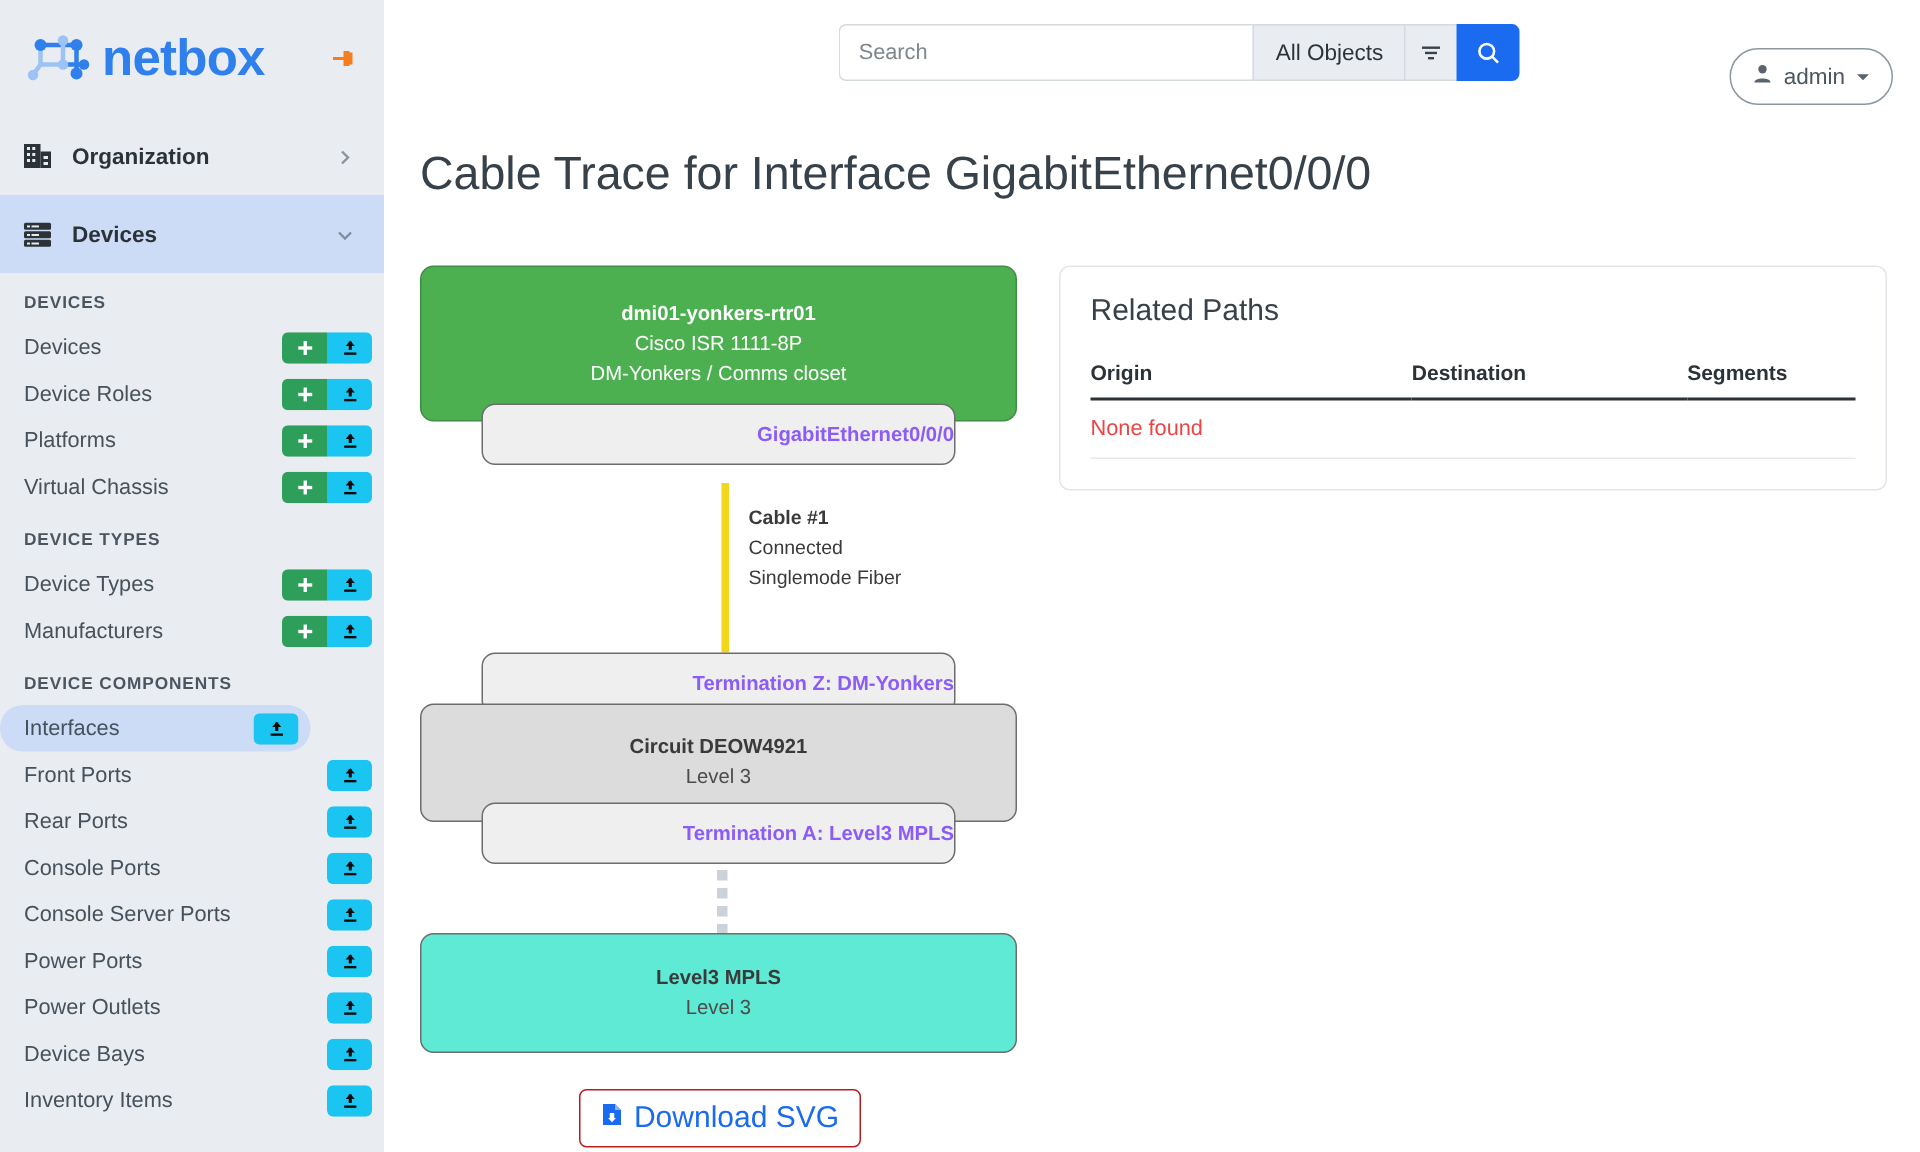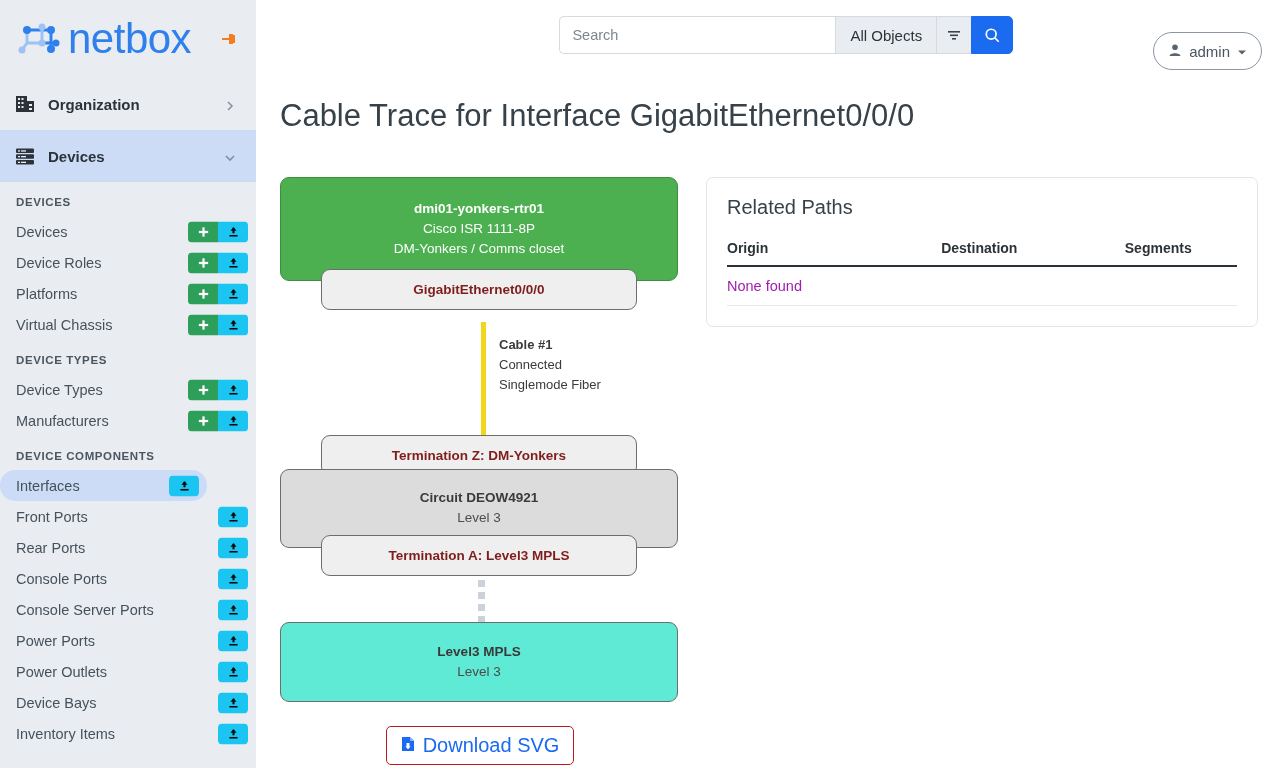--- a/index.html
+++ b/index.html
@@ -22,21 +22,21 @@
     overflow: hidden;
     position: relative;
   }
   .brand {
     height: 78px;
     display: flex; align-items: center;
     padding: 0 16px 0 18px;
   }
   .logo-mark { width: 44px; height: 40px; flex: 0 0 auto; }
   .logo-word {
-    font-size: 42px; font-weight: 400; color: #2f80ed;
+    font-size: 34px; font-weight: 700; color: #2f80ed;
     letter-spacing: -0.5px; margin-left: 6px; line-height: 1;
   }
   .pin-icon { margin-left: auto; width: 20px; height: 20px; display:block; }
 
   .nav-group {
     height: 52px;
     display: flex; align-items: center;
     padding: 0 20px 0 14px;
     cursor: pointer;
     font-size: 15px; font-weight: 700; color: #2c3338;
@@ -137,21 +137,21 @@
     background: #4cb050; border-color: #3f8d43;
     height: 104px; width: 398px;
     color: #ffffff;
   }
   .node.device .n-title { font-size: 13.5px; font-weight: 700; line-height: 20px; }
   .node.device .n-sub   { font-size: 13.5px; font-weight: 400; line-height: 20px; }
 
   .node.term {
     background: #efefef; border-color: #6d6d6d;
     width: 316px; height: 41px; margin: 0 auto;
-    font-size: 13.5px; font-weight: 700; color: #7f1d1d;
+    font-size: 13.5px; font-weight: 700; color: #8b5cf6; align-items: flex-end;
   }
   .node.circuit {
     background: #dcdcdc; border-color: #6d6d6d;
     width: 398px; height: 79px;
     color: #3a3a3a;
   }
   .node.circuit .n-title { font-size: 13.5px; font-weight: 700; line-height: 20px; }
   .node.circuit .n-sub   { font-size: 13.5px; font-weight: 400; line-height: 20px; color: #4c4c4c; }
 
   .node.provider {
@@ -212,21 +212,21 @@
   }
   .card-title { font-size: 20px; font-weight: 400; color: #37414a; margin-bottom: 21px; }
   table.rp { width: 100%; border-collapse: collapse; }
   table.rp th {
     text-align: left; font-size: 14px; font-weight: 700; color: #2c3338;
     padding: 0 0 9px 0; border-bottom: 2px solid #2c3338;
   }
   table.rp th.c-origin { width: 42%; }
   table.rp th.c-dest   { width: 36%; }
   table.rp td {
-    font-size: 14.5px; color: #a21caf; padding: 11px 0 11px 0;
+    font-size: 14.5px; color: #ef4444; padding: 11px 0 11px 0;
     border-bottom: 1px solid #e6e9ec;
   }
 </style>
 </head>
 <body>
 
 <div id="app">
 
   <aside class="sidebar">
 

